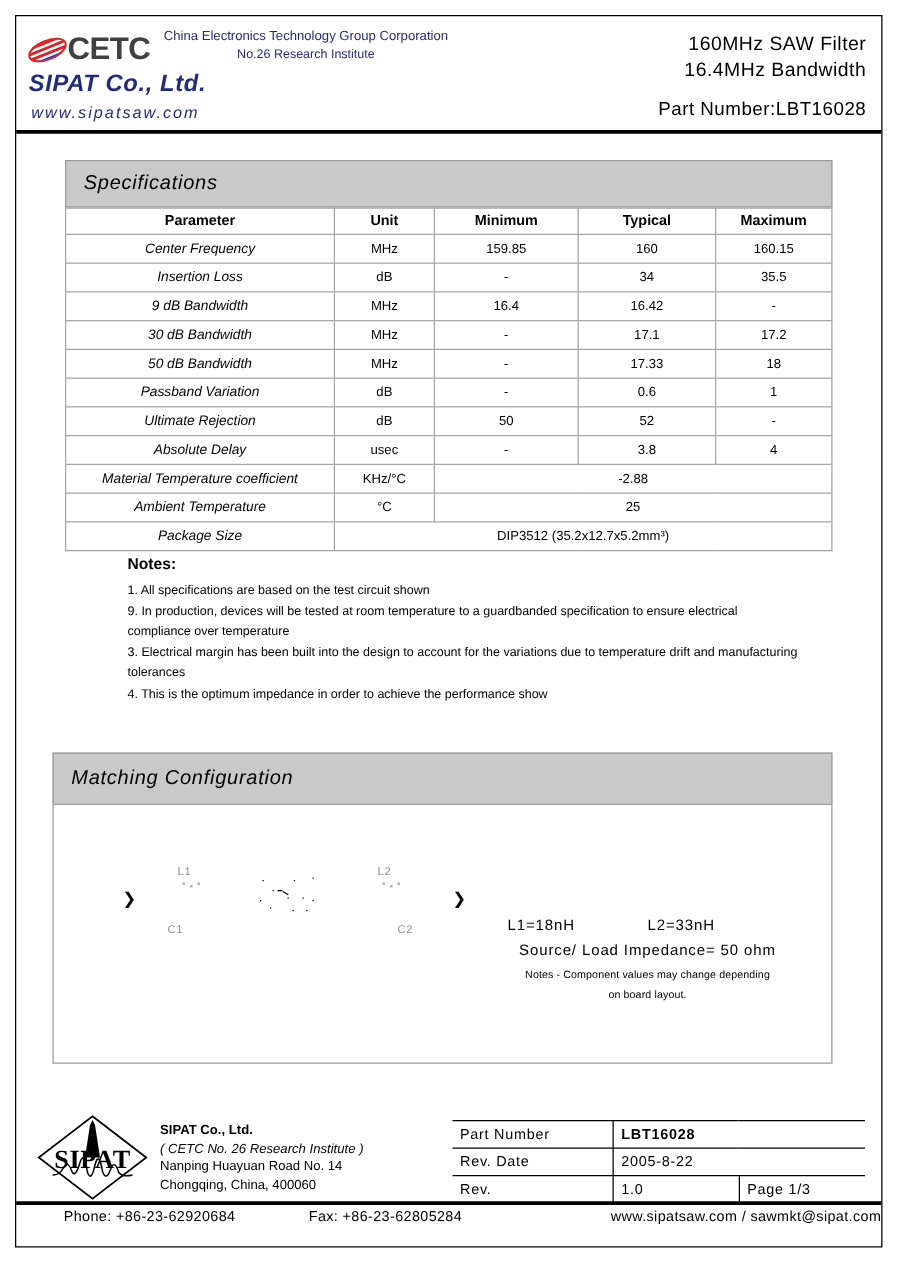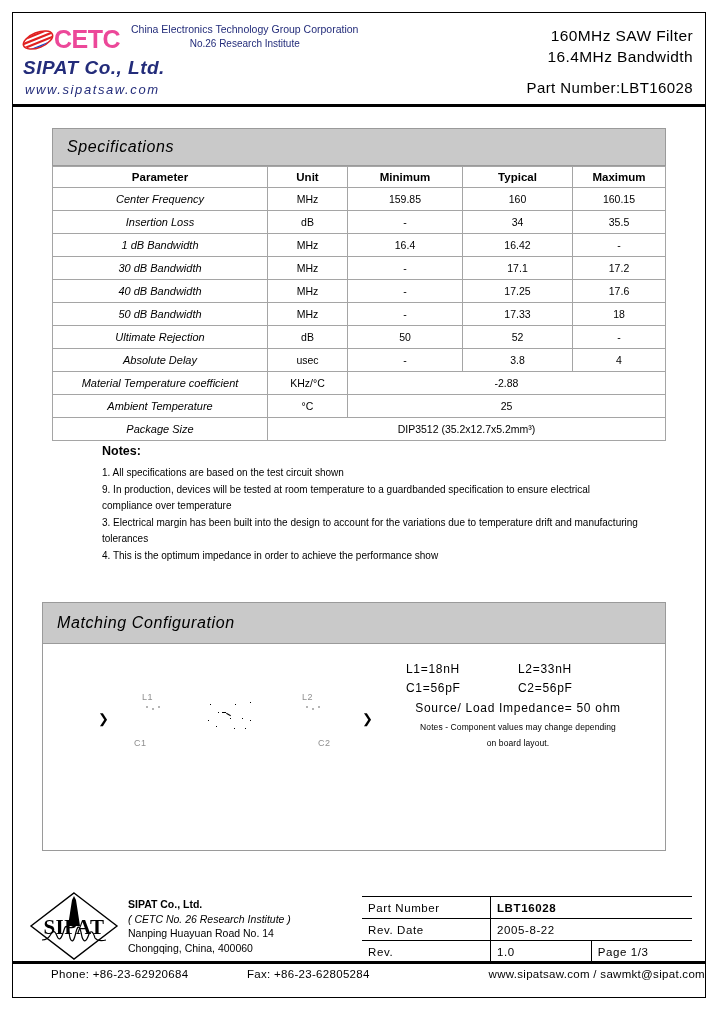--- a/index.html
+++ b/index.html
@@ -50,21 +50,21 @@
     height: 26px;
   }
   .cetc-text {
     position: absolute;
     left: 33px;
     top: 1px;
     font-family: "Liberation Sans", sans-serif;
     font-weight: bold;
     font-size: 25px;
     letter-spacing: -0.5px;
-    color: #ec4899;
+    color: #404040;
     line-height: 26px;
   }
   .cetc-lines {
     position: absolute;
     left: 118px;
     top: 10px;
     color: #232c7a;
     font-size: 10.5px;
     line-height: 13.5px;
     white-space: nowrap;
@@ -224,21 +224,21 @@
   .circuit .fleck {
     position: absolute;
     background: #b5b5b5;
     width: 2px;
     height: 2px;
   }
 
   .match-values {
     position: absolute;
     left: 398px;
-    top: 660px;
+    top: 731px;
     width: 240px;
     text-align: center;
   }
   .mv-row {
     font-size: 12px;
     letter-spacing: 0.7px;
     line-height: 19px;
     display: flex;
     justify-content: center;
   }
@@ -379,46 +379,46 @@
       <td class="val">160.15</td>
     </tr>
     <tr>
       <td class="param">Insertion Loss</td>
       <td class="val">dB</td>
       <td class="val">-</td>
       <td class="val">34</td>
       <td class="val">35.5</td>
     </tr>
     <tr>
-      <td class="param">1 dB Bandwidth</td>
+      <td class="param">9 dB Bandwidth</td>
       <td class="val">MHz</td>
       <td class="val">16.4</td>
       <td class="val">16.42</td>
       <td class="val">-</td>
     </tr>
     <tr>
       <td class="param">30 dB Bandwidth</td>
       <td class="val">MHz</td>
       <td class="val">-</td>
       <td class="val">17.1</td>
       <td class="val">17.2</td>
     </tr>
     <tr>
-      <td class="param">40 dB Bandwidth</td>
-      <td class="val">MHz</td>
-      <td class="val">-</td>
-      <td class="val">17.25</td>
-      <td class="val">17.6</td>
-    </tr>
-    <tr>
       <td class="param">50 dB Bandwidth</td>
       <td class="val">MHz</td>
       <td class="val">-</td>
       <td class="val">17.33</td>
       <td class="val">18</td>
+    </tr>
+    <tr>
+      <td class="param">Passband  Variation</td>
+      <td class="val">dB</td>
+      <td class="val">-</td>
+      <td class="val">0.6</td>
+      <td class="val">1</td>
     </tr>
     <tr>
       <td class="param">Ultimate Rejection</td>
       <td class="val">dB</td>
       <td class="val">50</td>
       <td class="val">52</td>
       <td class="val">-</td>
     </tr>
     <tr>
       <td class="param">Absolute Delay</td>
@@ -485,24 +485,20 @@
   <span class="speck" style="left:126px; top:38px;"></span>
   <span class="speck" style="left:144px; top:40px;"></span>
   <span class="speck" style="left:155px; top:40px;"></span>
   <span class="speck" style="left:136px; top:26px; width:5px; height:1px; transform:rotate(30deg);"></span>
 </div>
 
 <div class="match-values">
   <div class="mv-row">
     <span>L1=18nH</span>
     <span>L2=33nH</span>
-  </div>
-  <div class="mv-row">
-    <span>C1=56pF</span>
-    <span>C2=56pF</span>
   </div>
   <div class="mv-single">Source/ Load Impedance= 50 ohm</div>
   <div class="mv-note">Notes - Component values may change depending</div>
   <div class="mv-note">on board layout.</div>
 </div>
 
 <svg class="sipat-diamond" viewBox="0 0 92 72">
   <polygon points="46,3 89,36 46,69 3,36" fill="none" stroke="#000" stroke-width="1.4"></polygon>
   <path d="M14 50 Q20 50 23 44 Q26 38 29 46 Q32 54 36 40 Q39 30 42 48 Q45 56 48 42 Q51 30 54 47 Q57 56 61 44 Q64 38 67 48 Q70 52 78 50" fill="none" stroke="#000" stroke-width="1.2"></path>
   <path d="M40 36 L44 10 L46 6 L48 10 L52 36 Z" fill="#000"></path>

